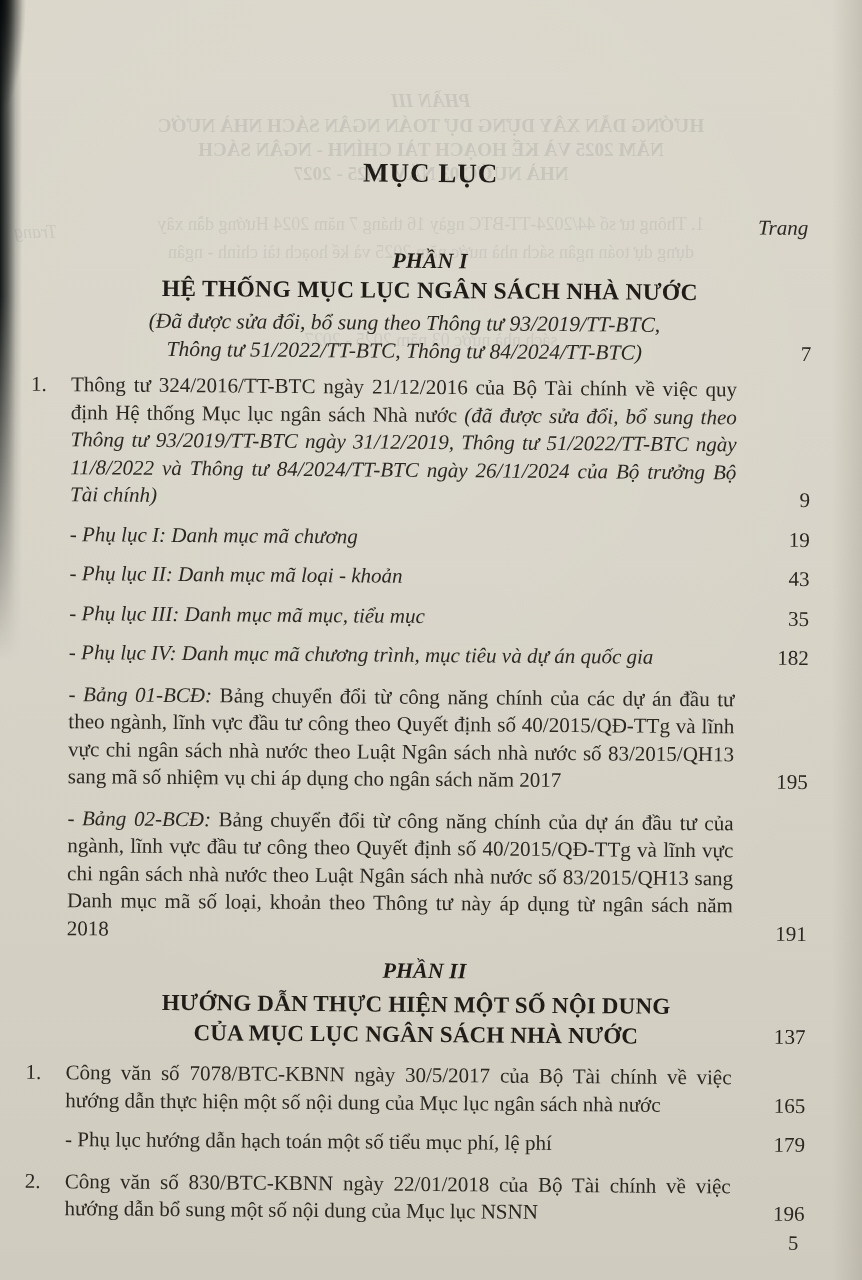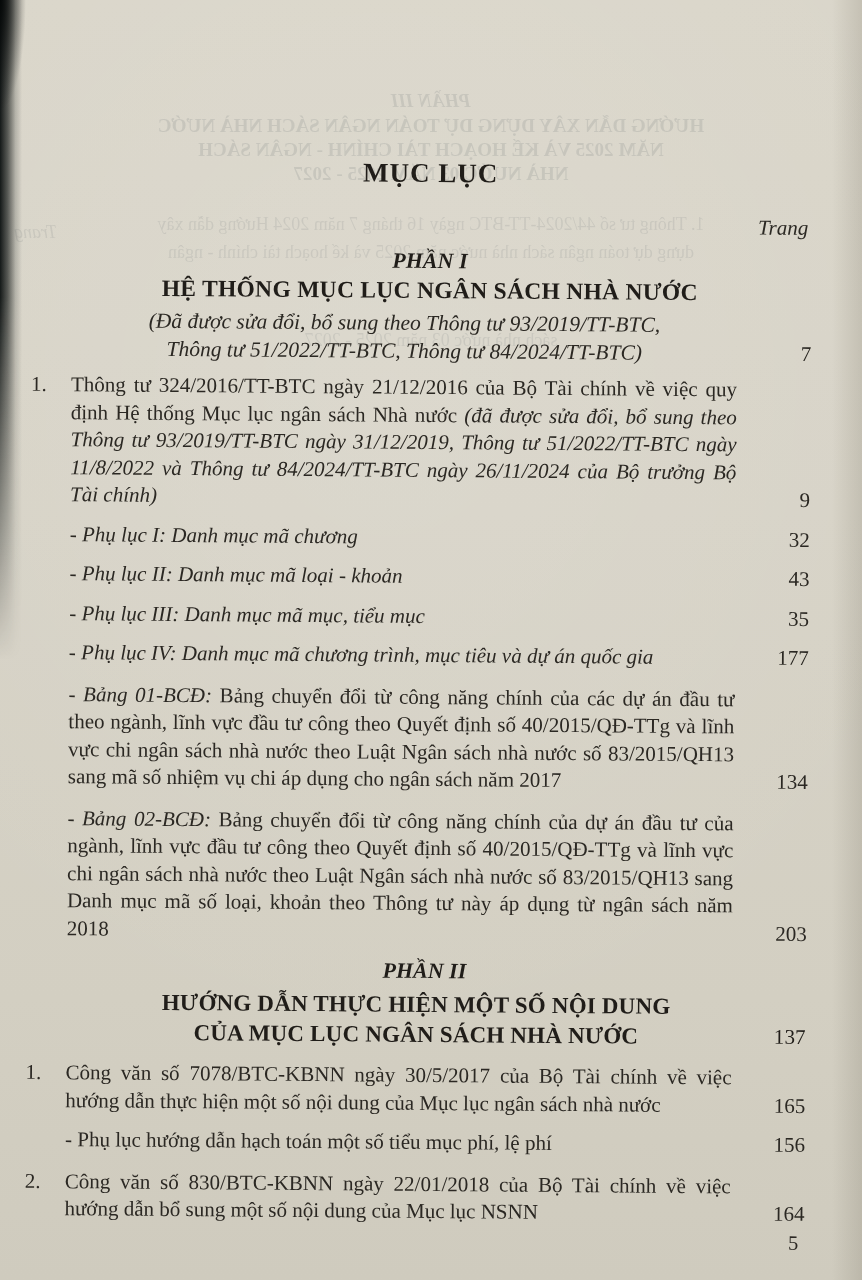--- a/index.html
+++ b/index.html
@@ -117,81 +117,81 @@
       <div class="num">1.</div>
       <div class="txt">
         <span>Thông tư 324/2016/TT-BTC ngày 21/12/2016 của Bộ Tài chính về việc quy định Hệ thống Mục lục ngân sách Nhà nước </span><span class="it">(đã được sửa đổi, bổ sung theo Thông tư 93/2019/TT-BTC ngày 31/12/2019, Thông tư 51/2022/TT-BTC ngày 11/8/2022 và Thông tư 84/2024/TT-BTC ngày 26/11/2024 của Bộ trưởng Bộ Tài chính)</span>
       </div>
       <div class="pg">9</div>
     </div>
 
     <div class="row mt-sub">
       <div class="num"></div>
       <div class="txt"><span class="it">- Phụ lục I: Danh mục mã chương</span></div>
-      <div class="pg">32</div>
+      <div class="pg">19</div>
     </div>
 
     <div class="row mt-sub">
       <div class="num"></div>
       <div class="txt"><span class="it">- Phụ lục II: Danh mục mã loại - khoản</span></div>
       <div class="pg">43</div>
     </div>
 
     <div class="row mt-sub">
       <div class="num"></div>
       <div class="txt"><span class="it">- Phụ lục III: Danh mục mã mục, tiểu mục</span></div>
       <div class="pg">35</div>
     </div>
 
     <div class="row mt-sub">
       <div class="num"></div>
       <div class="txt"><span class="it">- Phụ lục IV: Danh mục mã chương trình, mục tiêu và dự án quốc gia</span></div>
-      <div class="pg">177</div>
+      <div class="pg">182</div>
     </div>
 
     <div class="row mt-table">
       <div class="num"></div>
       <div class="txt">
         <span class="it">- Bảng 01-BCĐ: </span><span>Bảng chuyển đổi từ công năng chính của các dự án đầu tư theo ngành, lĩnh vực đầu tư công theo Quyết định số 40/2015/QĐ-TTg và lĩnh vực chi ngân sách nhà nước theo Luật Ngân sách nhà nước số 83/2015/QH13 sang mã số nhiệm vụ chi áp dụng cho ngân sách năm 2017</span>
       </div>
-      <div class="pg">134</div>
+      <div class="pg">195</div>
     </div>
 
     <div class="row mt-table">
       <div class="num"></div>
       <div class="txt">
         <span class="it">- Bảng 02-BCĐ: </span><span>Bảng chuyển đổi từ công năng chính của dự án đầu tư của ngành, lĩnh vực đầu tư công theo Quyết định số 40/2015/QĐ-TTg và lĩnh vực chi ngân sách nhà nước theo Luật Ngân sách nhà nước số 83/2015/QH13 sang Danh mục mã số loại, khoản theo Thông tư này áp dụng từ ngân sách năm 2018</span>
       </div>
-      <div class="pg">203</div>
+      <div class="pg">191</div>
     </div>
 
     <div class="part-label" style="margin-top:13px;">PHẦN II</div>
 
     <div class="heading2">
       <span>HƯỚNG DẪN THỰC HIỆN MỘT SỐ NỘI DUNG</span><br>
       <span>CỦA MỤC LỤC NGÂN SÁCH NHÀ NƯỚC</span>
       <span class="pg-abs">137</span>
     </div>
 
     <div class="row" style="margin-top:13px;">
       <div class="num">1.</div>
       <div class="txt"><span>Công văn số 7078/BTC-KBNN ngày 30/5/2017 của Bộ Tài chính về việc hướng dẫn thực hiện một số nội dung của Mục lục ngân sách nhà nước</span></div>
       <div class="pg">165</div>
     </div>
 
     <div class="row mt-sub">
       <div class="num"></div>
       <div class="txt"><span>- Phụ lục hướng dẫn hạch toán một số tiểu mục phí, lệ phí</span></div>
-      <div class="pg">156</div>
+      <div class="pg">179</div>
     </div>
 
     <div class="row" style="margin-top:14px;">
       <div class="num">2.</div>
       <div class="txt"><span>Công văn số 830/BTC-KBNN ngày 22/01/2018 của Bộ Tài chính về việc hướng dẫn bổ sung một số nội dung của Mục lục NSNN</span></div>
-      <div class="pg">164</div>
+      <div class="pg">196</div>
     </div>
 
     <div class="footer-pg">5</div>
   </div>
 
   <div class="binding"></div>
   <div class="binding-top"></div>
   <div class="right-shade"></div>
 </div>
 

